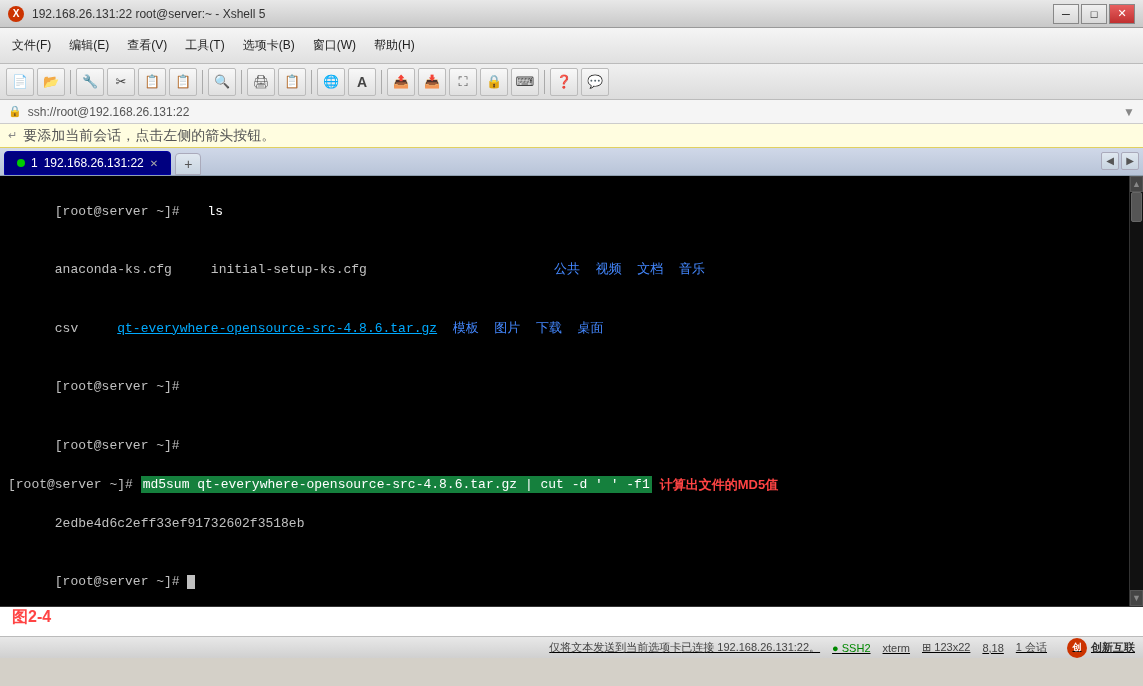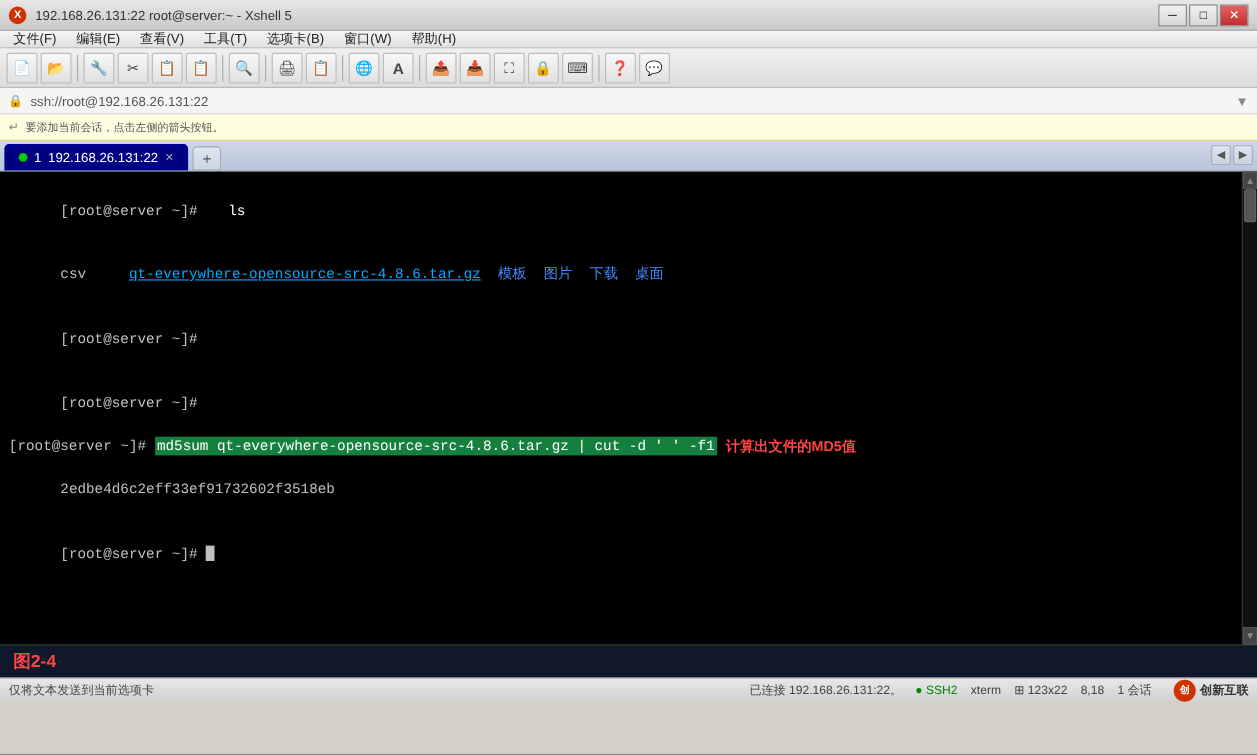--- a/index.html
+++ b/index.html
@@ -59,21 +59,21 @@
       font-size: 11px;
     }
     .title-btn.close {
       background: linear-gradient(to bottom, #e86060, #c03030);
       color: white;
     }
 
     
     .menu-bar {
       background: linear-gradient(to bottom, #f5f5f5, #e0e0e0);
-      height: 16px;
+      height: 36px;
       display: flex;
       align-items: center;
       padding: 0 4px;
       border-bottom: 1px solid #bbb;
       gap: 2px;
     }
     .menu-item {
       padding: 2px 8px;
       cursor: pointer;
       font-size: 12px;
@@ -143,21 +143,21 @@
       align-items: center;
       padding: 0 8px;
       border-bottom: 1px solid #e0d060;
       gap: 6px;
     }
     .info-icon {
       color: #888;
       font-size: 11px;
     }
     .info-text {
-      font-size: 10px;
+      font-size: 14px;
       color: #555;
     }
 
     
     .tab-bar {
       background: linear-gradient(to bottom, #d0d8e8, #b8c4d8);
       height: 28px;
       display: flex;
       align-items: flex-end;
       padding: 0 4px;
@@ -288,43 +288,43 @@
     }
     .t-annotation {
       color: #ff4444;
       font-family: Arial, sans-serif;
       font-size: 13px;
       font-weight: bold;
     }
 
     
     .figure-label {
-      background: #0f172a;
+      background: #ffffff;
       height: 30px;
       display: flex;
-      align-items: center;
       padding: 0 12px;
       border-top: 1px solid #333;
     }
     .figure-text {
       color: #ff4444;
       font-family: Arial, sans-serif;
       font-size: 16px;
       font-weight: bold;
     }
 
     
     .status-bar {
       background: linear-gradient(to bottom, #e8e8e8, #d0d0d0);
       height: 22px;
       display: flex;
       align-items: center;
       padding: 0 8px;
       border-top: 1px solid #bbb;
-      justify-content: space-between;
+      justify-content: flex-end;
+      text-decoration: underline;
     }
     .status-left { font-size: 11px; color: #444; }
     .status-right {
       display: flex;
       align-items: center;
       gap: 12px;
       font-size: 11px;
       color: #444;
     }
     .status-logo {
@@ -428,20 +428,23 @@
   </div>
 </div>
 
 <div class="terminal-wrapper" style="height: 430px;">
   <div class="terminal">
 
     <div class="t-line">
       <span class="t-prompt">[root@server ~]# </span><span class="t-cmd">ls</span>
     </div>
 
+    <div class="t-line">
+      <span style="color:#c0c0c0;">anaconda-ks.cfg     initial-setup-ks.cfg                        </span><span style="color:#4488ff;">公共  视频  文档  音乐</span>
+    </div>
 
     <div class="t-line">
       <span style="color:#c0c0c0;">csv     </span><span style="color:#00aaff; text-decoration: underline;">qt-everywhere-opensource-src-4.8.6.tar.gz</span><span style="color:#c0c0c0;">  </span><span style="color:#4488ff;margin-top:32px;">模板  图片  下载  桌面</span>
     </div>
 
     <div class="t-line">
       <span class="t-prompt">[root@server ~]#</span>
     </div>
 
     <div class="t-line">

